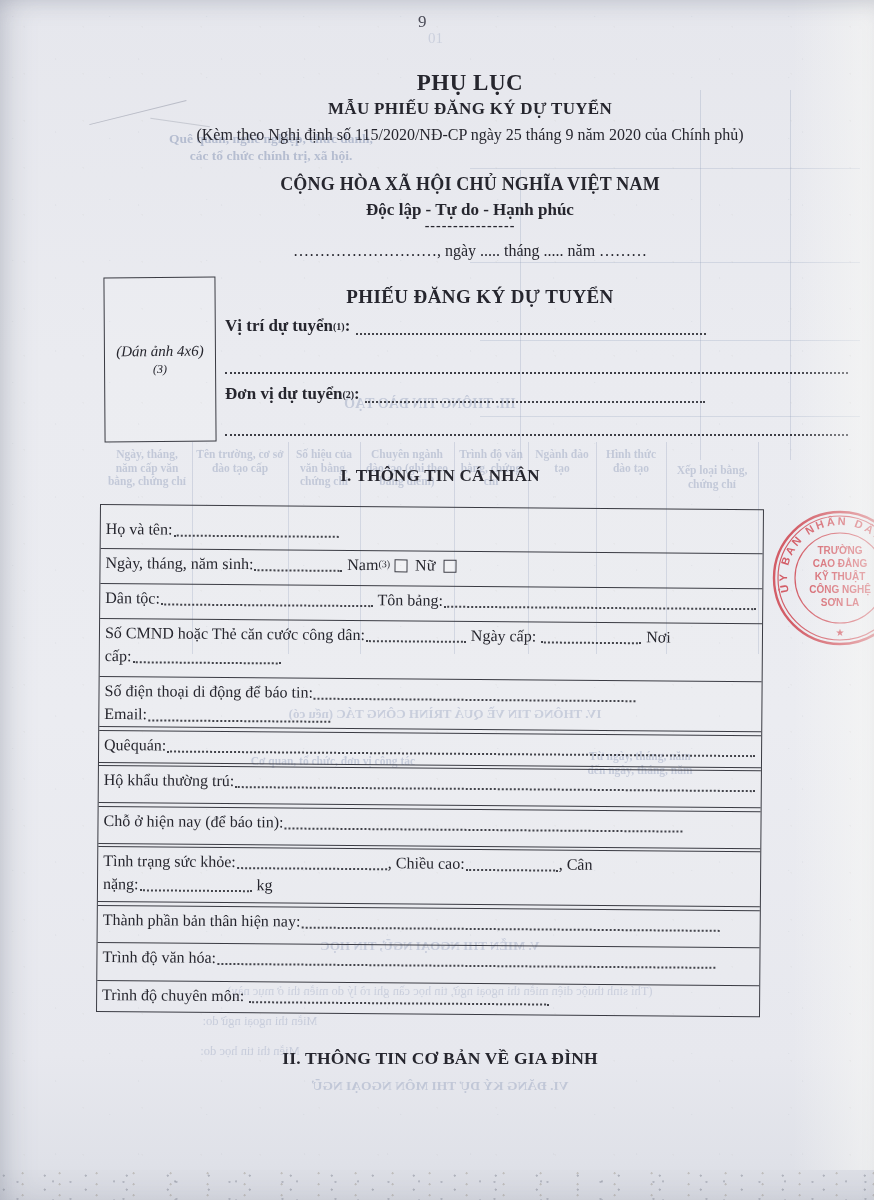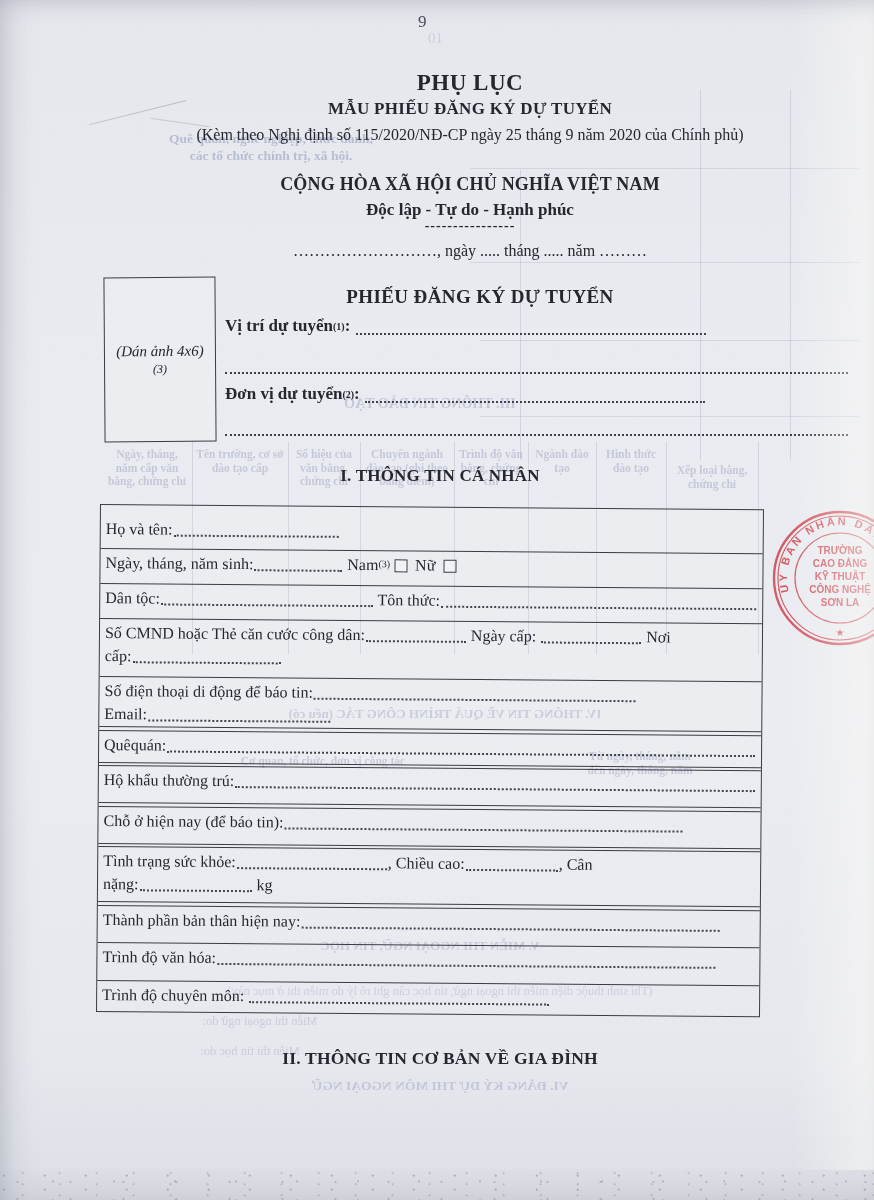--- a/index.html
+++ b/index.html
@@ -111,21 +111,21 @@
       <div class="gline-v" style="left: 192px; top: 442px; height: 212px;"></div>
       <div class="gline-v" style="left: 288px; top: 442px; height: 212px;"></div>
       <div class="gline-v" style="left: 360px; top: 442px; height: 212px;"></div>
       <div class="gline-v" style="left: 454px; top: 442px; height: 212px;"></div>
       <div class="gline-v" style="left: 528px; top: 442px; height: 212px;"></div>
       <div class="gline-v" style="left: 596px; top: 442px; height: 212px;"></div>
       <div class="gline-v" style="left: 666px; top: 442px; height: 212px;"></div>
       <div class="gline-v" style="left: 758px; top: 442px; height: 212px;"></div>
     </div>
   <div class="abs ghost ghost-h" style="left:230px;top:706px;width:430px;font-size:13px;">IV. THÔNG TIN VỀ QUÁ TRÌNH CÔNG TÁC (nếu có)</div>
-  <div class="abs ghost ghost-cell" style="left:188px;top:755px;width:270px;">Cơ quan, tổ chức, đơn vị công tác</div>
+  <div class="abs ghost ghost-cell" style="left:198px;top:755px;width:270px;">Cơ quan, tổ chức, đơn vị công tác</div>
   <div class="abs ghost ghost-cell" style="left:565px;top:750px;width:150px;">
     <span>Từ ngày, tháng, năm</span><br>
     <span>đến ngày, tháng, năm</span>
   </div>
   <div class="abs ghost ghost-h" style="left:220px;top:938px;width:420px;font-size:13px;">V. MIỄN THI NGOẠI NGỮ, TIN HỌC</div>
   <div class="abs ghost ghost-note" style="left:130px;top:984px;width:620px;">(Thí sinh thuộc diện miễn thi ngoại ngữ, tin học cần ghi rõ lý do miễn thi ở mục này)</div>
   <div class="abs ghost ghost-note" style="left:150px;top:1014px;width:220px;">Miễn thi ngoại ngữ do:</div>
   <div class="abs ghost ghost-note" style="left:150px;top:1044px;width:200px;">Miễn thi tin học do:</div>
   <div class="abs ghost ghost-h" style="left:230px;top:1078px;width:420px;font-size:13.5px;">VI. ĐĂNG KÝ DỰ THI MÔN NGOẠI NGỮ</div>
 
@@ -192,21 +192,21 @@
           <sup class="sp">(3)</sup>
           <span class="cbx"></span>
           <span class="tx"> Nữ </span>
           <span class="cbx"></span>
         </div>
       </div>
       <div class="trow" style="height: 35px;">
         <div class="tline">
           <span class="tx">Dân tộc:</span>
           <span class="dots" style="width: 212px;"></span>
-          <span class="tx"> Tôn thức:</span>
+          <span class="tx"> Tôn bảng:</span>
           <span class="dots fill"></span>
         </div>
       </div>
       <div class="trow" style="height: 58px;">
         <div class="tline">
           <span class="tx">Số CMND hoặc Thẻ căn cước công dân:</span>
           <span class="dots" style="width: 100px;"></span>
           <span class="tx"> Ngày cấp: </span>
           <span class="dots" style="width: 100px;"></span>
           <span class="tx"> Nơi</span>

